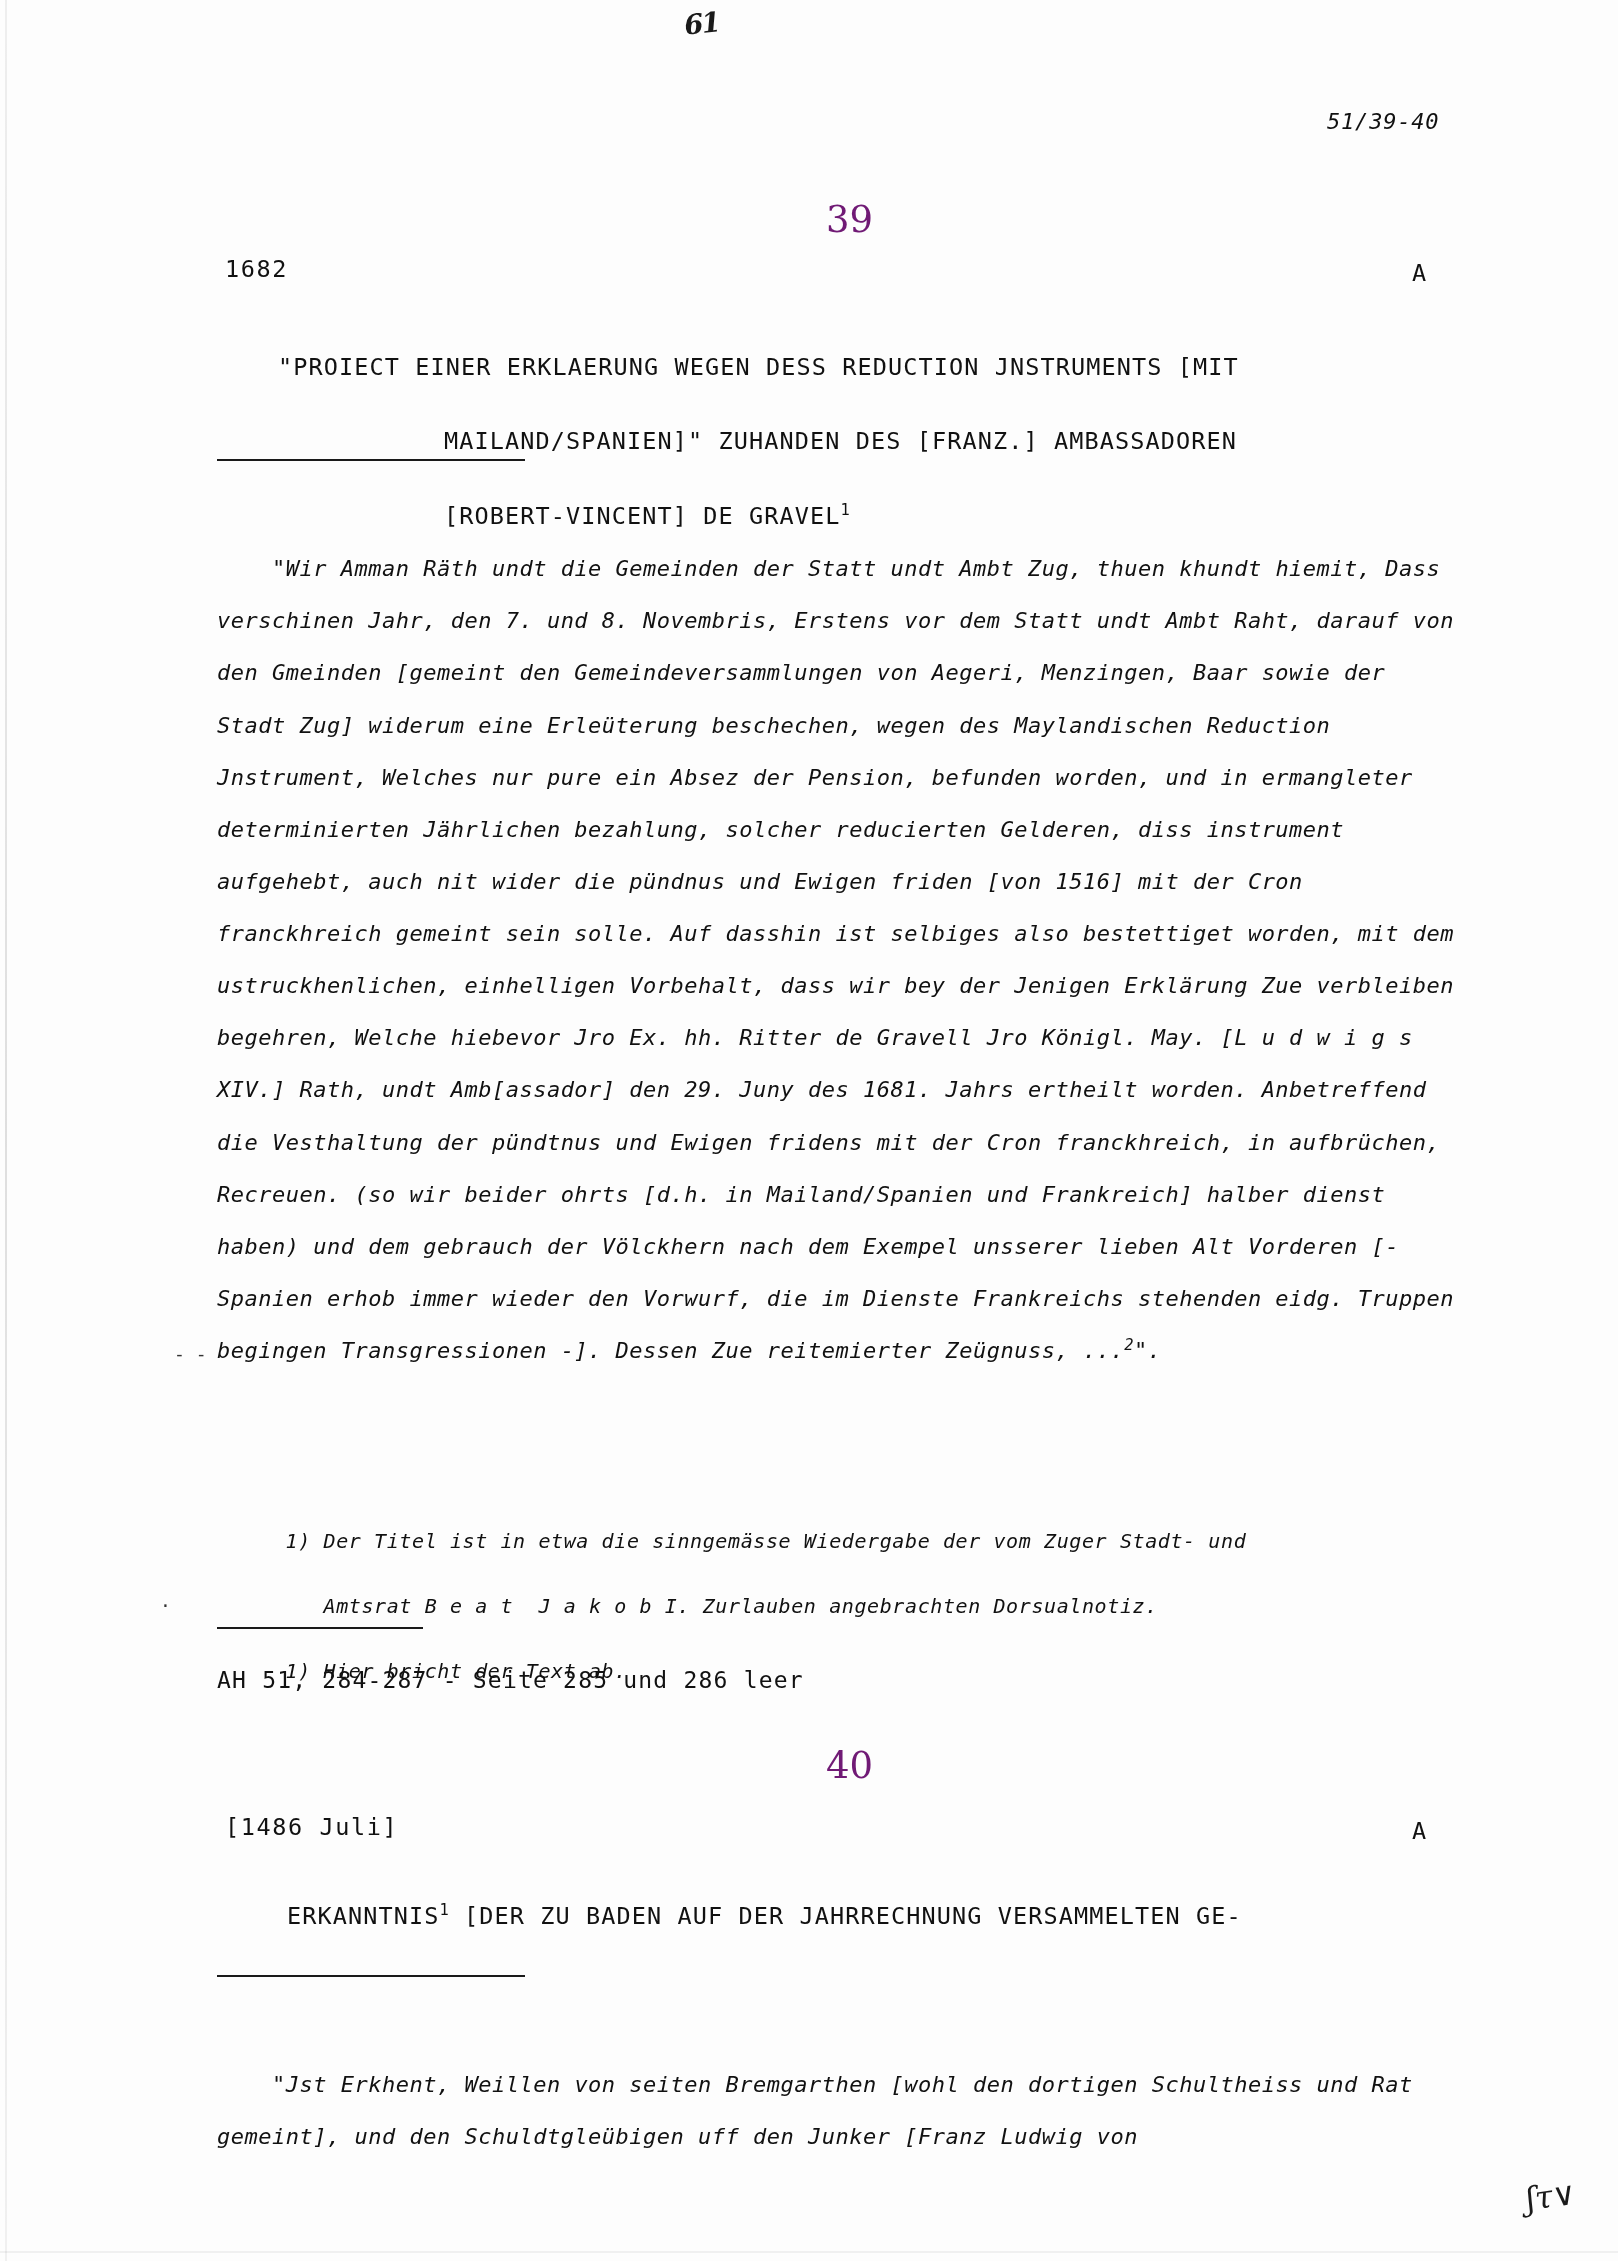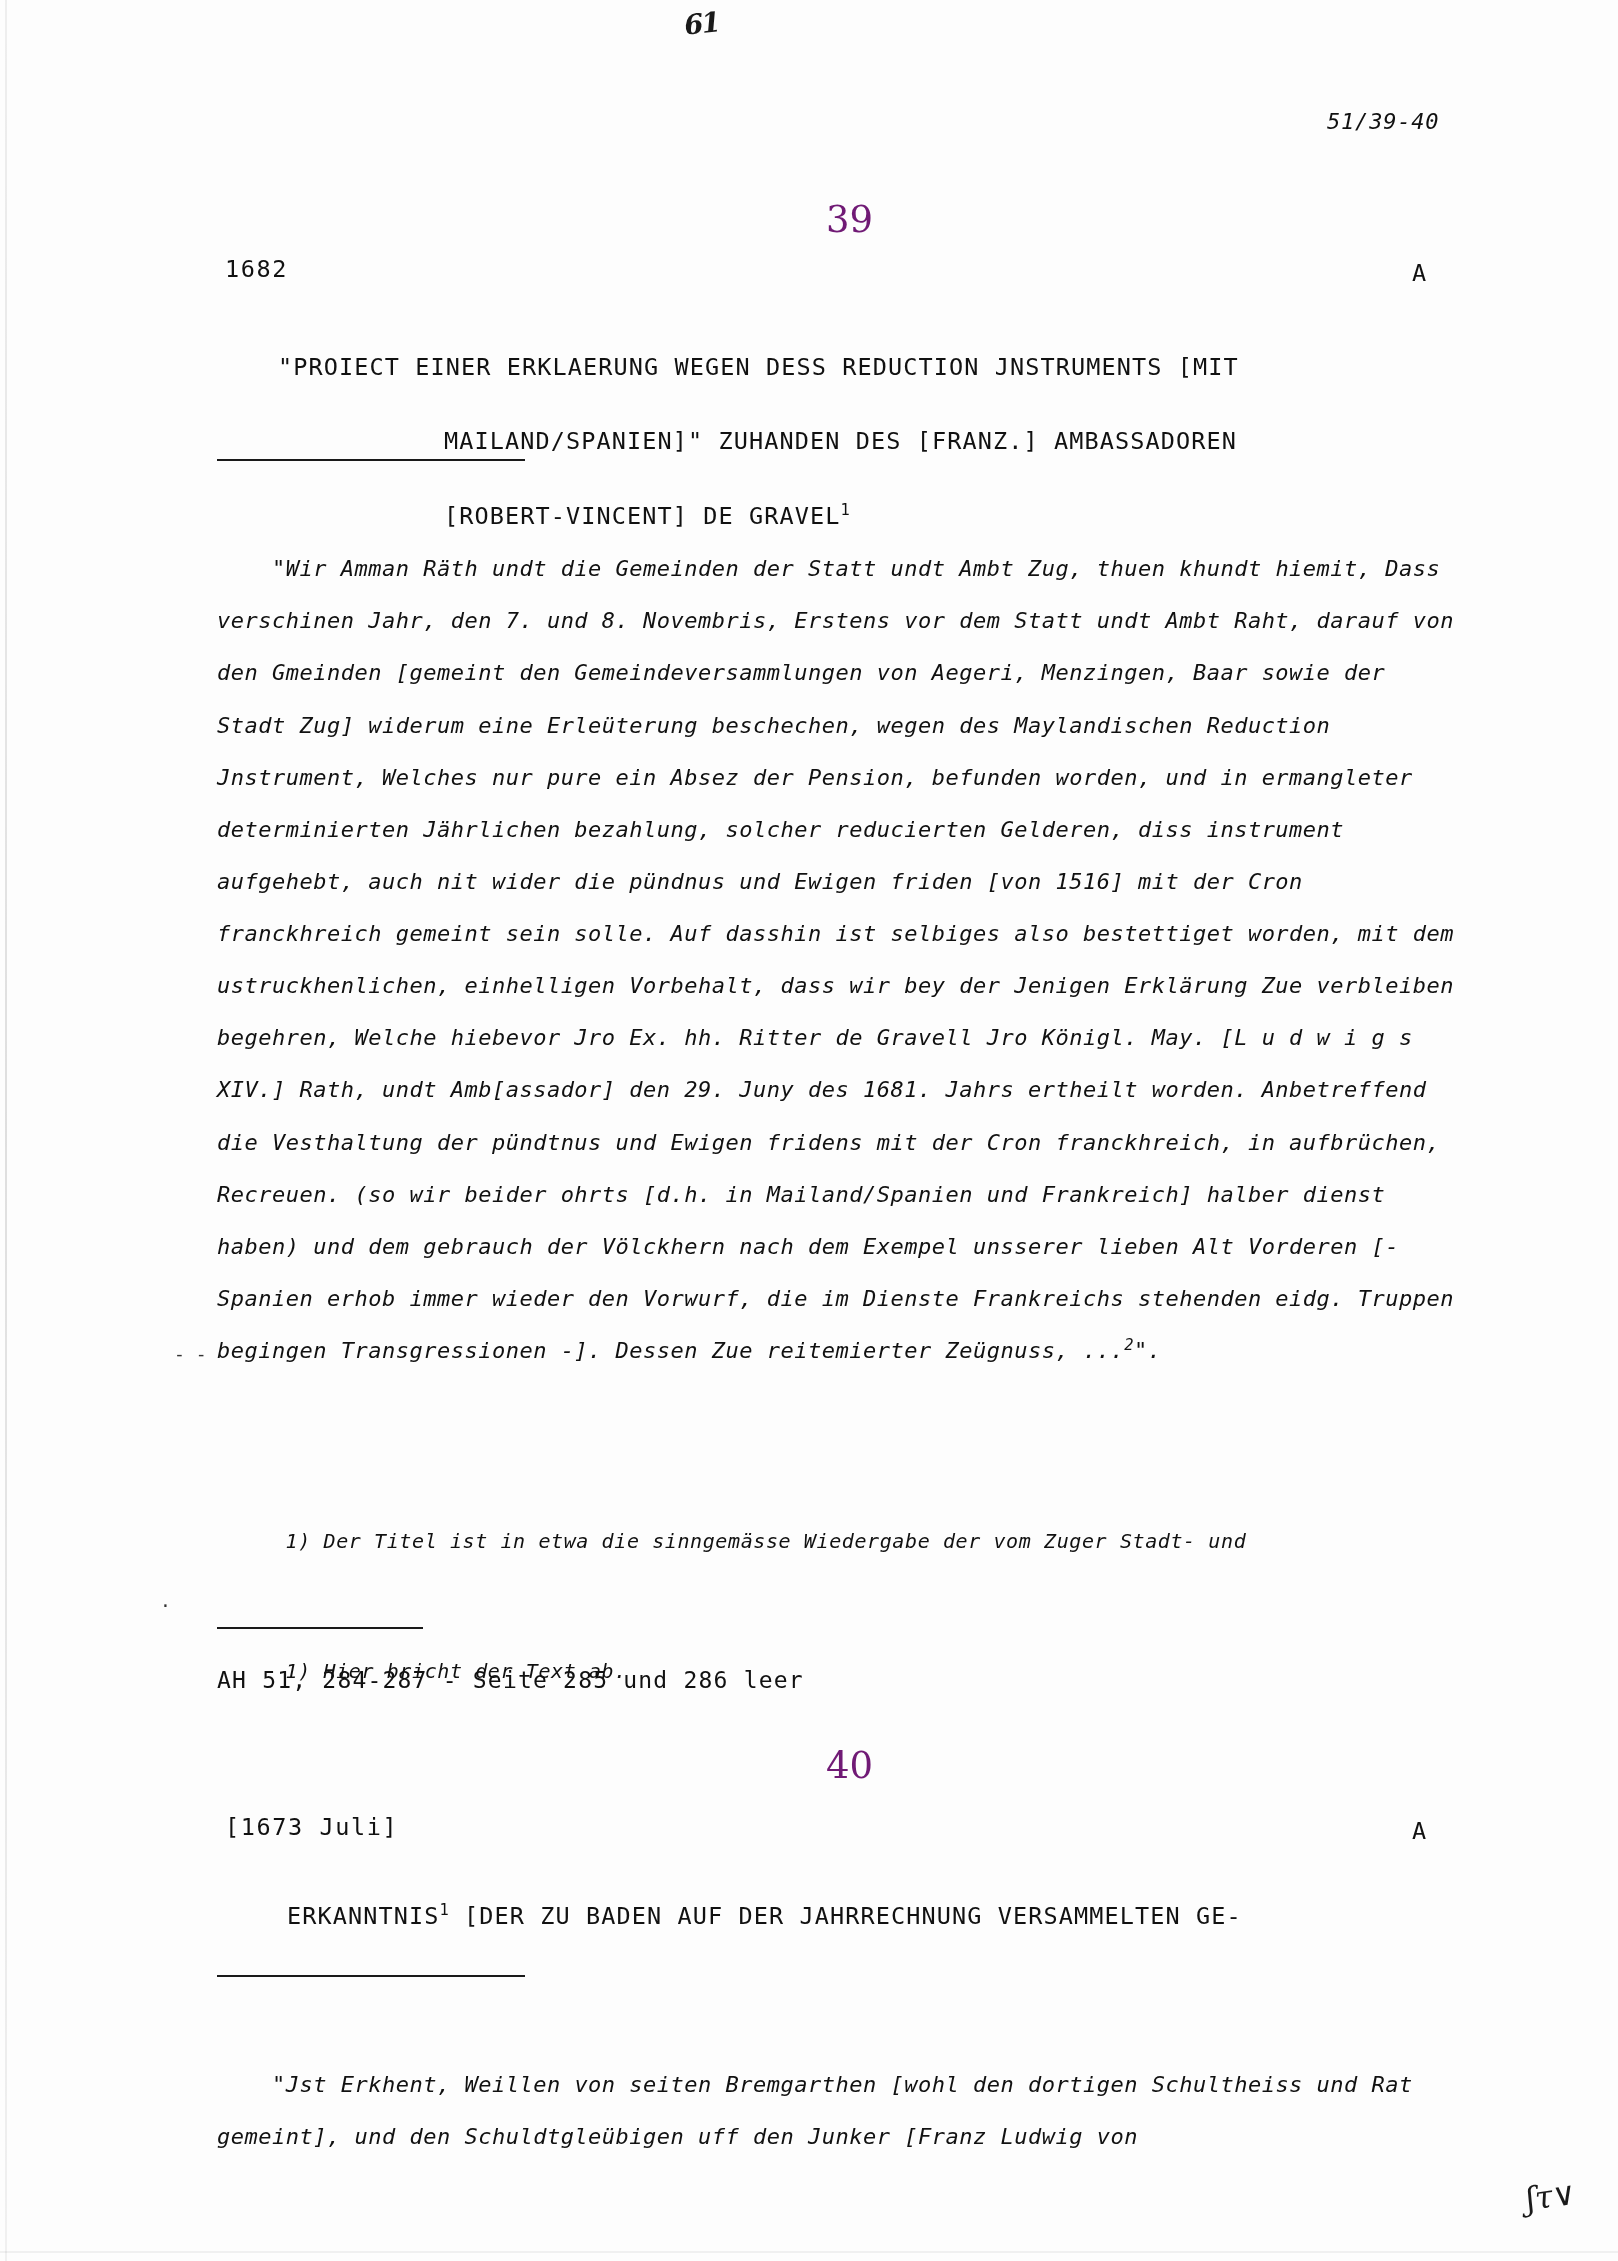--- a/index.html
+++ b/index.html
@@ -170,31 +170,31 @@
 
   <div class="body-text" style="left:217px; top:491px; width:1250px;">
     <span>"Wir Amman Räth undt die Gemeinden der Statt undt Ambt Zug, thuen khundt hiemit, Dass verschinen Jahr, den 7. und 8. Novembris, Erstens vor dem Statt undt Ambt Raht, darauf von den Gmeinden [gemeint den Gemeindeversammlungen von Aegeri, Menzingen, Baar sowie der Stadt Zug] widerum eine Erleüterung beschechen, wegen des Maylandischen Reduction Jnstrument, Welches nur pure ein Absez der Pension, befunden worden, und in ermangleter determinierten Jährlichen bezahlung, solcher reducierten Gelderen, diss instrument aufgehebt, auch nit wider die pündnus und Ewigen friden [von 1516] mit der Cron franckhreich gemeint sein solle. Auf dasshin ist selbiges also bestettiget worden, mit dem ustruckhenlichen, einhelligen Vorbehalt, dass wir bey der Jenigen Erklärung Zue verbleiben begehren, Welche hiebevor Jro Ex. hh. Ritter de Gravell Jro Königl. May. [L u d w i g s XIV.] Rath, undt Amb[assador] den 29. Juny des 1681. Jahrs ertheilt worden. Anbetreffend die Vesthaltung der pündtnus und Ewigen fridens mit der Cron franckhreich, in aufbrüchen, Recreuen. (so wir beider ohrts [d.h. in Mailand/Spanien und Frankreich] halber dienst haben) und dem gebrauch der Völckhern nach dem Exempel unsserer lieben Alt Vorderen [- Spanien erhob immer wieder den Vorwurf, die im Dienste Frankreichs stehenden eidg. Truppen begingen Transgressionen -]. Dessen Zue reitemierter Zeügnuss, ...</span><sup>2</sup><span>".</span>
   </div>
 
   <div class="dotnoise" style="left:174px; top:1343px;">- -</div>
   <div class="dotnoise" style="left:160px; top:1590px;">.</div>
 
   <div class="footnotes" style="left:235px; top:1493px;">
     <span>1) Der Titel ist in etwa die sinngemässe Wiedergabe der vom Zuger Stadt- und</span><br>
-    <br>
+    <span>   Amtsrat B e a t  J a k o b I. Zurlauben angebrachten Dorsualnotiz.</span><br>
     <span>1) Hier bricht der Text ab.</span>
   </div>
 
   <div class="rule" style="left:217px; top:1627px; width:206px;"></div>
 
   <div class="source-line" style="left:217px; top:1667px;">AH 51, 284-287  -  Seite 285 und 286 leer</div>
 
   <div class="doc-number" id="num-40">40</div>
 
-  <div class="year-left" style="left:217px; top:1813px;">[1673 Juli]</div>
+  <div class="year-left" style="left:217px; top:1813px;">[1486 Juli]</div>
 
   <div class="marker-a" style="left:1412px; top:1817px;">A</div>
 
   <div class="title-block" style="left:226px; top:1861px;">
     <span>ERKANNTNIS</span><sup>1</sup><span> [DER ZU BADEN AUF DER JAHRRECHNUNG VERSAMMELTEN GE-</span><br>
     <span style="display:inline-block; width:235px;"></span>
   </div>
 
   <div class="rule" style="left:217px; top:1975px; width:308px;"></div>
 

